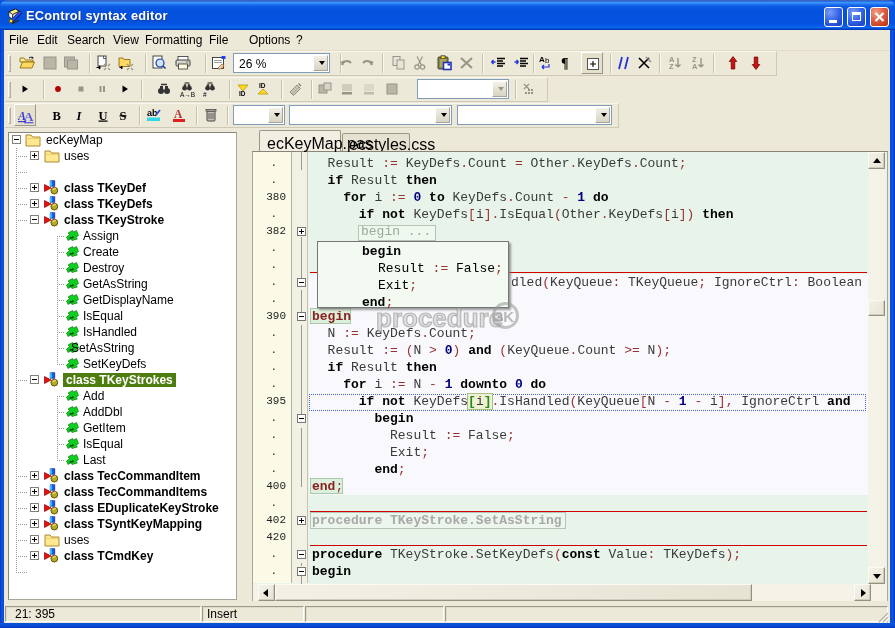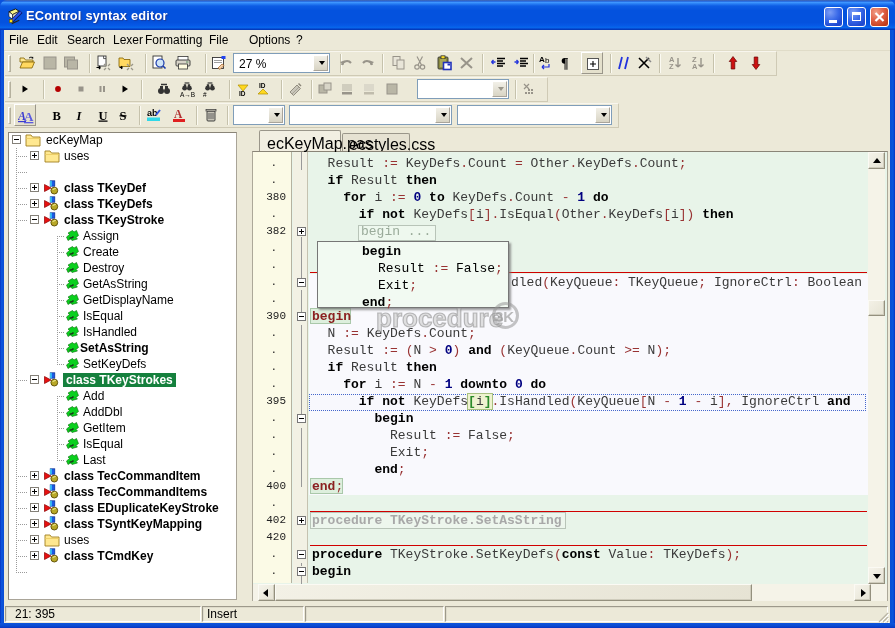--- a/index.html
+++ b/index.html
@@ -95,21 +95,21 @@
         <path d="M1.5 2 L9.5 10 M9.5 2 L1.5 10" stroke="#fff" stroke-width="2.2"></path>
       </svg>
     </div>
     <div id="brdL"></div>
     <div id="brdR"></div>
     <div id="brdB"></div>
     <div id="menubar">
       <span class="mitem" style="left:5px">File</span>
       <span class="mitem" style="left:33px">Edit</span>
       <span class="mitem" style="left:63px">Search</span>
-      <span class="mitem" style="left:109px">Lexer</span>
+      <span class="mitem" style="left:109px">View</span>
       <span class="mitem" style="left:141px">Formatting</span>
       <span class="mitem" style="left:205px">File</span>
       <span class="mitem" style="left:245px">Options</span>
       <span class="mitem" style="left:292px">?</span>
     </div>
     <div class="tbrow" style="top:51px">
       <div class="band" style="left:1px;width:772px"></div>
       <div class="grip" style="left:4px"></div>
       <div class="ticon" style="left:12px;top:1px">
         <svg width="16" height="16" viewBox="0 0 16 16">
@@ -176,21 +176,21 @@
       <div class="ticon" style="left:204px;top:1px">
         <svg width="16" height="16" viewBox="0 0 16 16">
           <rect x="1.5" y="2.5" width="11" height="11" fill="#fff" stroke="#333" stroke-width="0.9"></rect>
           <line x1="3" y1="5.5" x2="11" y2="5.5" stroke="#888" stroke-width="0.8"></line>
           <line x1="3" y1="7.5" x2="11" y2="7.5" stroke="#888" stroke-width="0.8"></line>
           <rect x="10.5" y="1" width="4" height="3" fill="#2244ee"></rect>
           <path d="M7 13 l4 -4 l2 1.5 l-4 4z" fill="#f5d0a9" stroke="#a06020" stroke-width="0.7"></path>
         </svg>
       </div>
       <div class="combo" style="left:229px;top:2px;width:97px">
-        <span style="position:absolute;left:5px;top:3px;font-size:12px;color:#000">27 %</span>
+        <span style="position:absolute;left:5px;top:3px;font-size:12px;color:#000">26 %</span>
         <span class="cbtn"></span>
         <span class="arr"></span>
       </div>
       <div class="sep" style="left:336px"></div>
       <div class="ticon" style="left:332px;top:1px">
         <svg width="16" height="16" viewBox="0 0 16 16">
           <path d="M3 10 a5 4.5 0 0 1 9 -2" fill="none" stroke="#98948a" stroke-width="2"></path>
           <path d="M1 7 l4.5 -1.5 l-1 4.5z" fill="#98948a"></path>
         </svg>
       </div>
@@ -628,41 +628,41 @@
             <path d="M1.5 8 L4.5 5.5 L3 4 L7.5 1.5 L9 3 L11.5 1.5 L13.5 6.5 L11 8.5 L12.5 10 L7 11.5 L5.5 10 L3 11.5z" fill="#0ad01e" stroke="#0a6a0a" stroke-width="0.6"></path>
             <path d="M4.5 9 Q7 9.5 8.5 7.5" stroke="#1a3a1a" stroke-width="1.5" fill="none"></path>
           </svg></span>
         <span class="ttext" style="left:74px;">IsHandled</span>
       </div>
       <div class="trow" style="top:207px">
         <span style="position:absolute;left:56px;top:1px"><svg width="15" height="13" viewBox="0 0 15 13">
             <path d="M1.5 8 L4.5 5.5 L3 4 L7.5 1.5 L9 3 L11.5 1.5 L13.5 6.5 L11 8.5 L12.5 10 L7 11.5 L5.5 10 L3 11.5z" fill="#0ad01e" stroke="#0a6a0a" stroke-width="0.6"></path>
             <path d="M4.5 9 Q7 9.5 8.5 7.5" stroke="#1a3a1a" stroke-width="1.5" fill="none"></path>
           </svg></span>
-        <span class="ttext" style="left:71px;font-weight:bold;">SetAsString</span>
+        <span class="ttext" style="left:62px;">SetAsString</span>
       </div>
       <div class="trow" style="top:223px">
         <span style="position:absolute;left:56px;top:1px"><svg width="15" height="13" viewBox="0 0 15 13">
             <path d="M1.5 8 L4.5 5.5 L3 4 L7.5 1.5 L9 3 L11.5 1.5 L13.5 6.5 L11 8.5 L12.5 10 L7 11.5 L5.5 10 L3 11.5z" fill="#0ad01e" stroke="#0a6a0a" stroke-width="0.6"></path>
             <path d="M4.5 9 Q7 9.5 8.5 7.5" stroke="#1a3a1a" stroke-width="1.5" fill="none"></path>
           </svg></span>
         <span class="ttext" style="left:74px;">SetKeyDefs</span>
       </div>
       <div class="trow" style="top:239px">
         <span class="tbox" style="left:21px">
           <i></i>
         </span>
         <span style="position:absolute;left:35px;top:0px"><svg width="16" height="16" viewBox="0 0 16 16">
             <path d="M0.5 4.5 L7 8 L0.5 11.5z" fill="#e81010" stroke="#8a0000" stroke-width="0.7"></path>
             <rect x="6.2" y="0.8" width="4.6" height="5.4" fill="#1a5ae8" stroke="#0a2a90" stroke-width="0.7"></rect>
             <rect x="6.2" y="0.8" width="1.5" height="5.4" fill="#40d8f8"></rect>
             <circle cx="10.3" cy="10.6" r="3.4" fill="#b8a828" stroke="#5a4a00" stroke-width="0.9"></circle>
             <path d="M8.6 9.4 l3.2 -1.1" stroke="#f0ea90" stroke-width="1.1"></path>
           </svg></span>
-        <span class="ttext bold" style="left:54px;background:#15803d;color:#fff;padding:0 3px">class TKeyStrokes</span>
+        <span class="ttext bold" style="left:54px;background:#4d7c0f;color:#fff;padding:0 3px">class TKeyStrokes</span>
       </div>
       <div class="trow" style="top:255px">
         <span style="position:absolute;left:56px;top:1px"><svg width="15" height="13" viewBox="0 0 15 13">
             <path d="M1.5 8 L4.5 5.5 L3 4 L7.5 1.5 L9 3 L11.5 1.5 L13.5 6.5 L11 8.5 L12.5 10 L7 11.5 L5.5 10 L3 11.5z" fill="#0ad01e" stroke="#0a6a0a" stroke-width="0.6"></path>
             <path d="M4.5 9 Q7 9.5 8.5 7.5" stroke="#1a3a1a" stroke-width="1.5" fill="none"></path>
           </svg></span>
         <span class="ttext" style="left:74px;">Add</span>
       </div>
       <div class="trow" style="top:271px">
         <span style="position:absolute;left:56px;top:1px"><svg width="15" height="13" viewBox="0 0 15 13">

